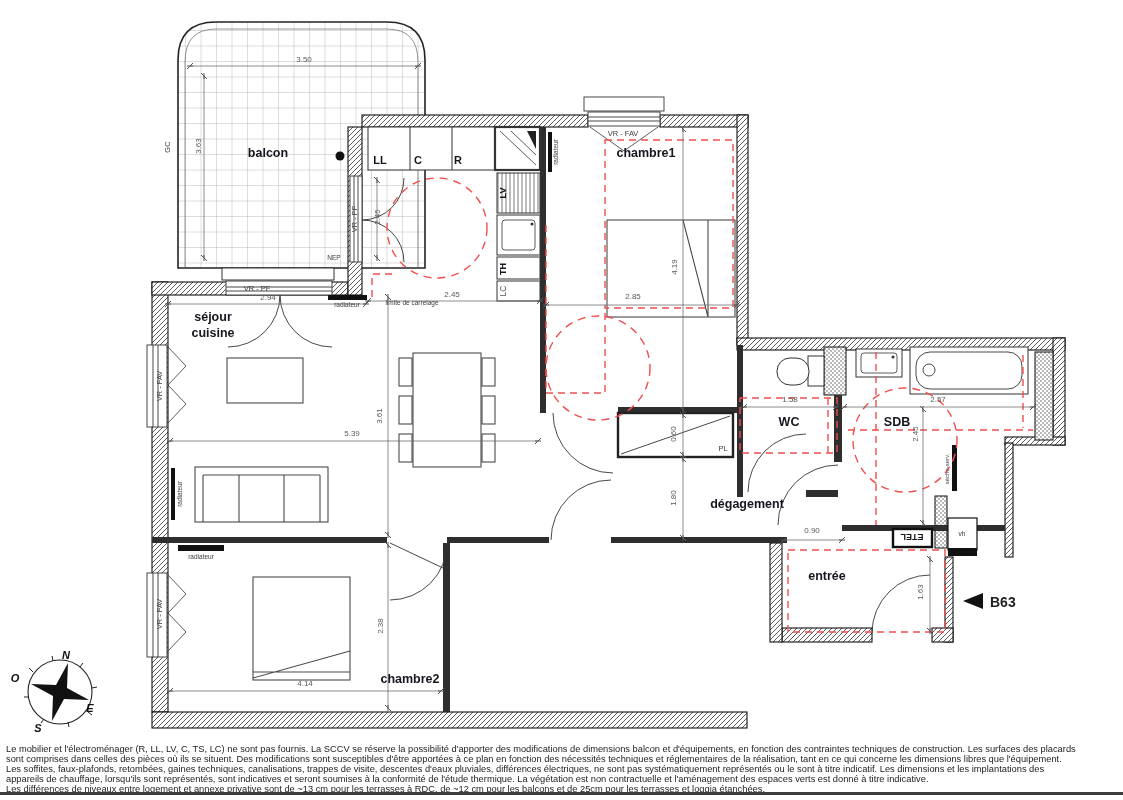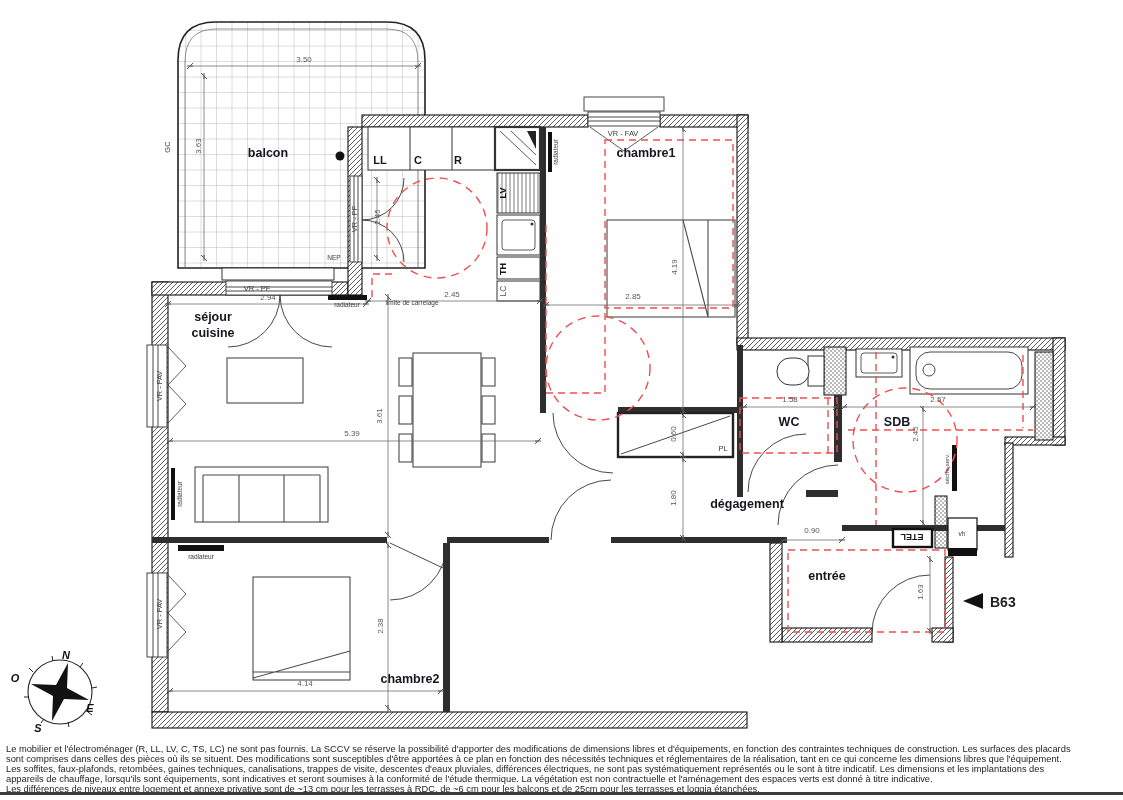--- a/index.html
+++ b/index.html
@@ -291,20 +291,20 @@
     <polygon points="68,663 67,688 89,700 64,699 52,721 53,696 31,684 56,685" fill="#111"></polygon>
     <text class="compass-lbl" x="66" y="659" text-anchor="middle">N</text>
     <text class="compass-lbl" x="90" y="712" text-anchor="middle">E</text>
     <text class="compass-lbl" x="38" y="732" text-anchor="middle">S</text>
     <text class="compass-lbl" x="15" y="682" text-anchor="middle">O</text>
   </g>
 </svg>
 
   
   <div class="disclaimer">
-    <div>Le mobilier et l'électroménager (R, LL, LV, C, TS, LC) ne sont pas fournis. La SCCV se réserve la possibilité d'apporter des modifications de dimensions libres et d'équipements, en fonction des contraintes techniques de construction. Les surfaces des placards</div>
+    <div>Le mobilier et l'électroménager (R, LL, LV, C, TS, LC) ne sont pas fournis. La SCCV se réserve la possibilité d'apporter des modifications de dimensions balcon et d'équipements, en fonction des contraintes techniques de construction. Les surfaces des placards</div>
     <div>sont comprises dans celles des pièces où ils se situent. Des modifications sont susceptibles d'être apportées à ce plan en fonction des nécessités techniques et réglementaires de la réalisation, tant en ce qui concerne les dimensions libres que l'équipement.</div>
     <div>Les soffites, faux-plafonds, retombées, gaines techniques, canalisations, trappes de visite, descentes d'eaux pluviales, différences électriques, ne sont pas systématiquement représentés ou le sont à titre indicatif. Les dimensions et les implantations des</div>
-    <div>appareils de chauffage, lorsqu'ils sont équipements, sont indicatives et seront soumises à la conformité de l'étude thermique. La végétation est non contractuelle et l'aménagement des espaces verts est donné à titre indicative.</div>
-    <div>Les différences de niveaux entre logement et annexe privative sont de ~13 cm pour les terrasses à RDC, de ~6 cm pour les balcons et de 25cm pour les terrasses et loggia étanchées.</div>
+    <div>appareils de chauffage, lorsqu'ils sont représentés, sont indicatives et seront soumises à la conformité de l'étude thermique. La végétation est non contractuelle et l'aménagement des espaces verts est donné à titre indicative.</div>
+    <div>Les différences de niveaux entre logement et annexe privative sont de ~13 cm pour les terrasses à RDC, de ~12 cm pour les balcons et de 25cm pour les terrasses et loggia étanchées.</div>
   </div>
   <div class="bottom-rule"></div>
 </div>
 
 </body></html>

